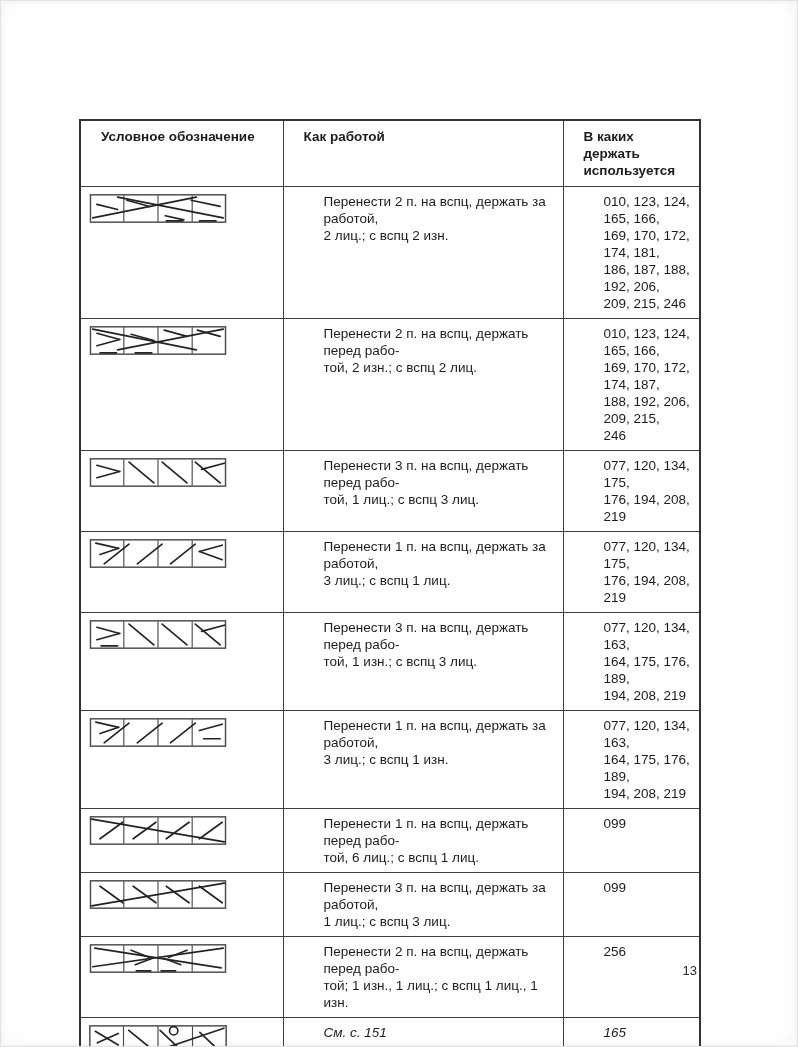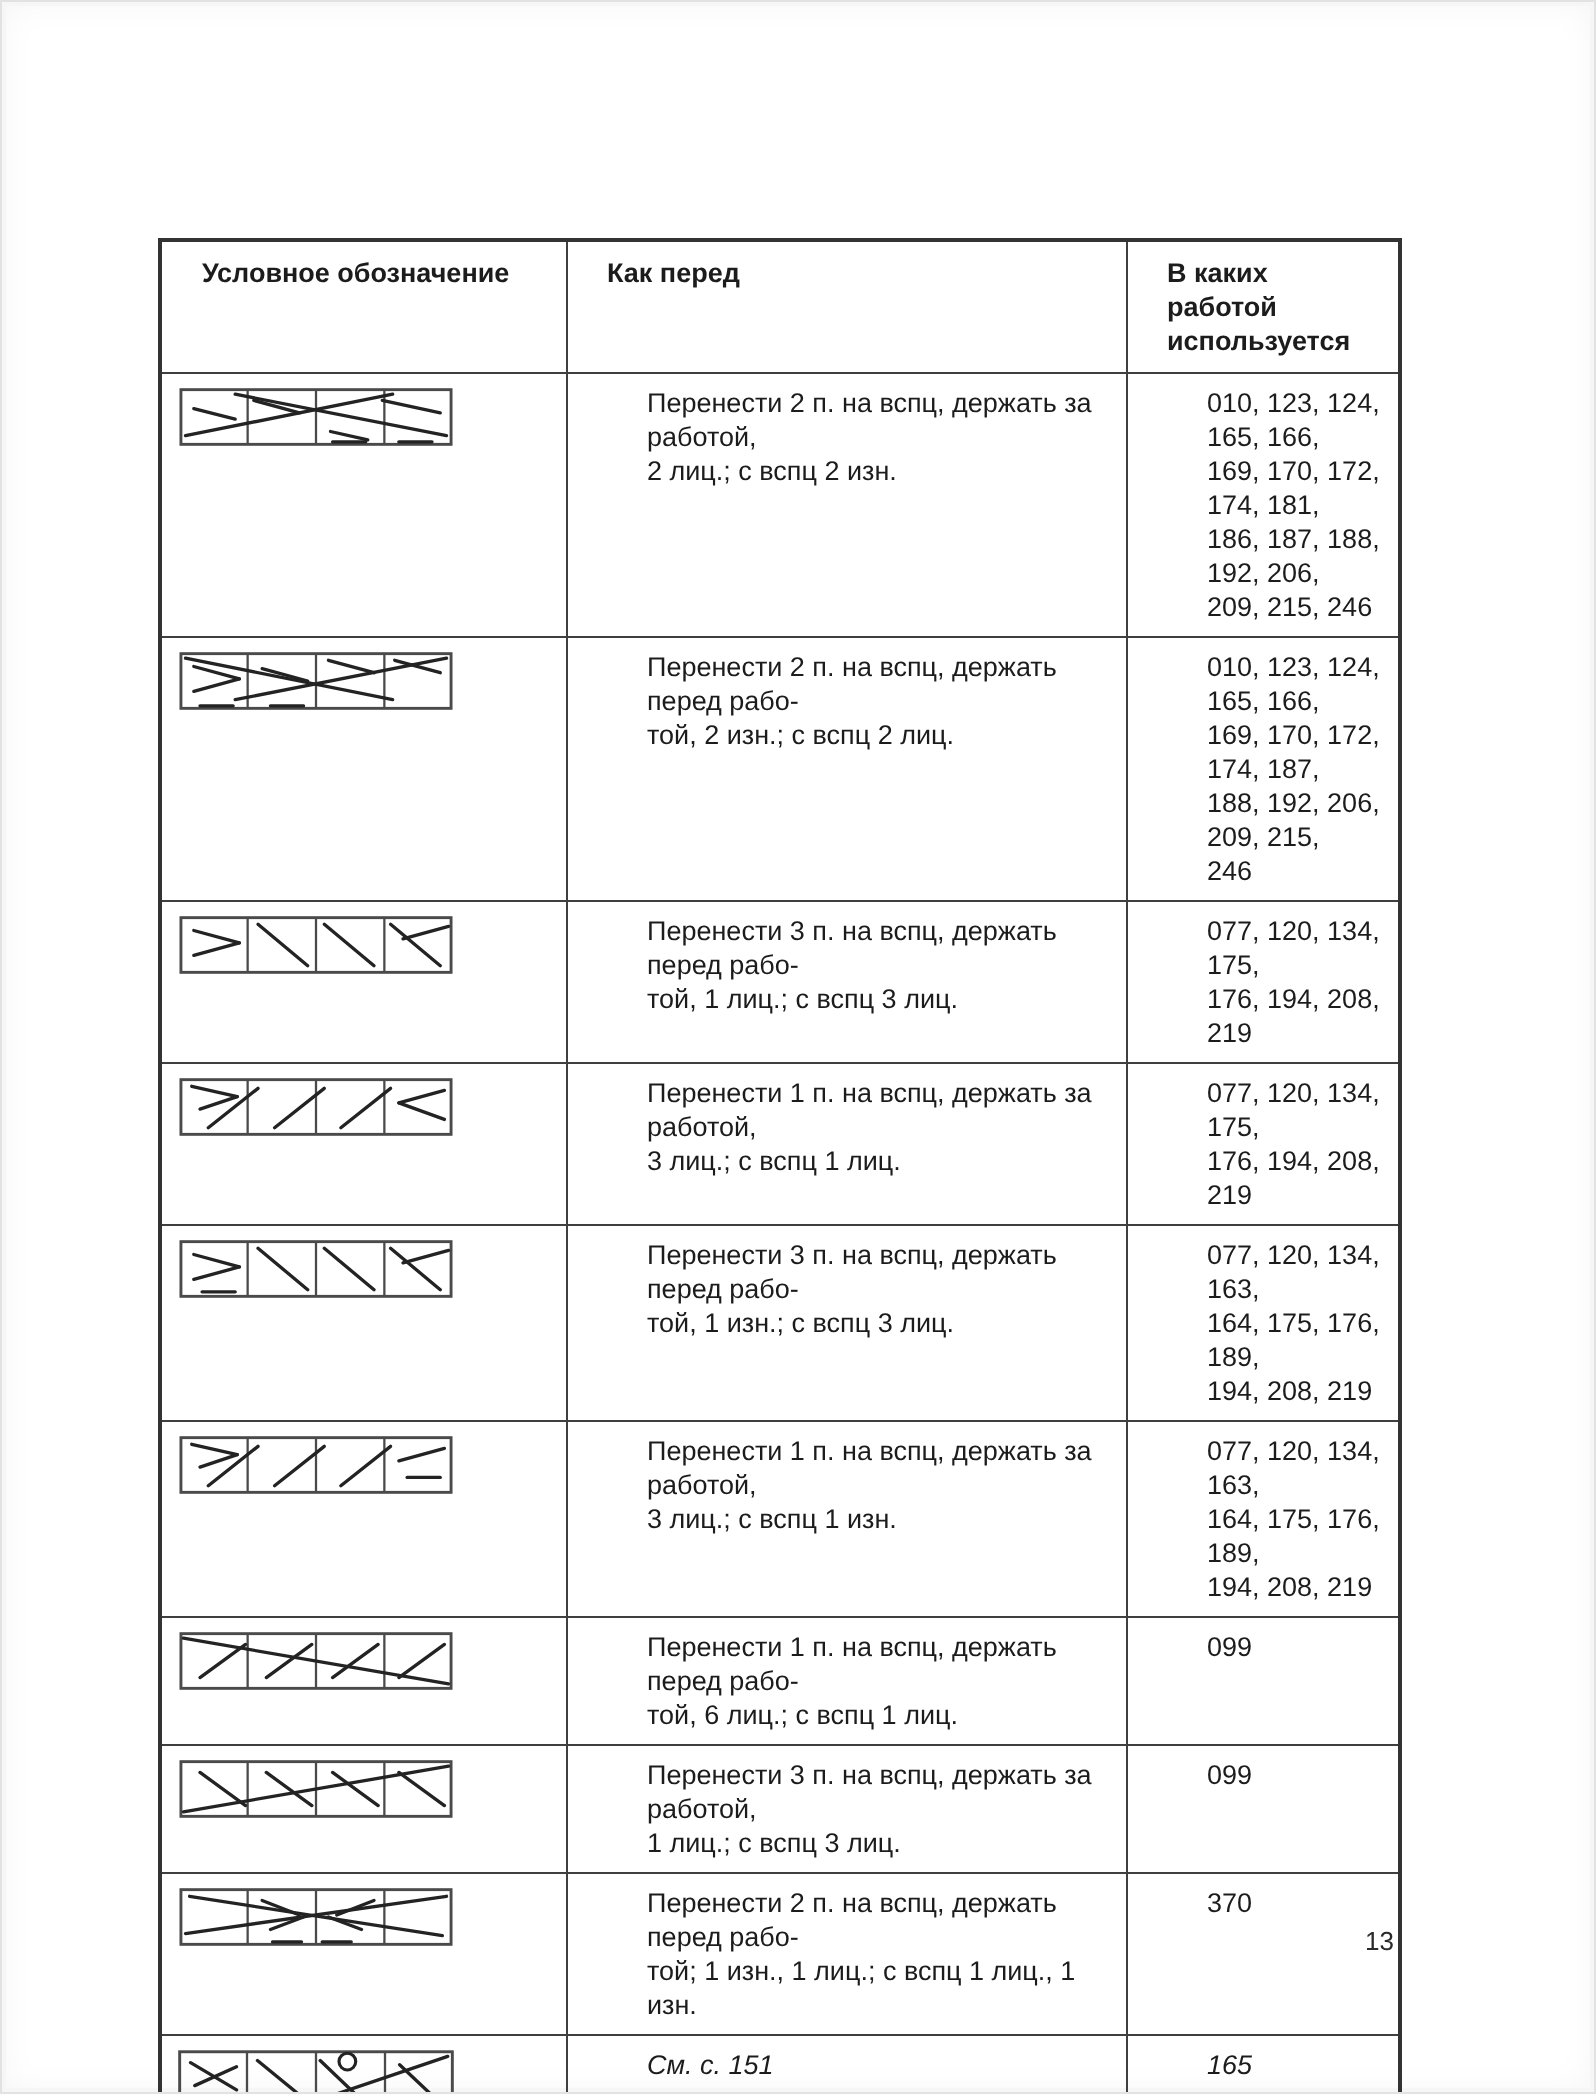--- a/index.html
+++ b/index.html
@@ -59,22 +59,22 @@
 <div class="page">
   <table class="sym-table">
     <colgroup>
         <col class="c1">
         <col class="c2">
         <col class="c3">
       </colgroup>
     <thead>
       <tr>
         <th>Условное обозначение</th>
-        <th>Как перед</th>
-        <th>В каких работой
+        <th>Как работой</th>
+        <th>В каких держать
 используется</th>
       </tr>
     </thead>
     <tbody id="table-body">
         <tr>
           <td class="symbol-cell">
             <svg viewBox="0 0 132 28" width="138" height="29" class="knit-symbol">
               <rect x="0.8" y="0.8" width="130.4" height="26.4" fill="none" stroke="#4a4a4a" stroke-width="1.4"></rect>
               <line x1="33" y1="1.2" x2="33" y2="26.8" stroke="#4a4a4a" stroke-width="1.1"></line>
               <line x1="66" y1="1.2" x2="66" y2="26.8" stroke="#4a4a4a" stroke-width="1.1"></line>
@@ -289,21 +289,21 @@
               <line x1="69" y1="26" x2="83" y2="26" stroke="#232323" stroke-width="1.6" stroke-linecap="round"></line>
               <line x1="44" y1="20" x2="60" y2="14" stroke="#232323" stroke-width="1.6" stroke-linecap="round"></line>
               <line x1="72" y1="14" x2="88" y2="20" stroke="#232323" stroke-width="1.6" stroke-linecap="round"></line>
             </svg>
           </td>
           <td>
             <div class="cell-text">Перенести 2 п. на вспц, держать перед рабо-
 той; 1 изн., 1 лиц.; с вспц 1 лиц., 1 изн.</div>
           </td>
           <td>
-            <div class="cell-text">370</div>
+            <div class="cell-text">256</div>
           </td>
         </tr>
         <tr class="row-tall">
           <td class="symbol-cell">
             <svg viewBox="0 0 132 42" width="138" height="44" class="knit-symbol">
               <rect x="0.8" y="0.8" width="130.4" height="26.4" fill="none" stroke="#4a4a4a" stroke-width="1.4"></rect>
               <line x1="33" y1="1.2" x2="33" y2="26.8" stroke="#4a4a4a" stroke-width="1.1"></line>
               <line x1="66" y1="1.2" x2="66" y2="26.8" stroke="#4a4a4a" stroke-width="1.1"></line>
               <line x1="99" y1="1.2" x2="99" y2="26.8" stroke="#4a4a4a" stroke-width="1.1"></line>
               <line x1="6" y1="6" x2="28" y2="19" stroke="#232323" stroke-width="1.6" stroke-linecap="round"></line>

